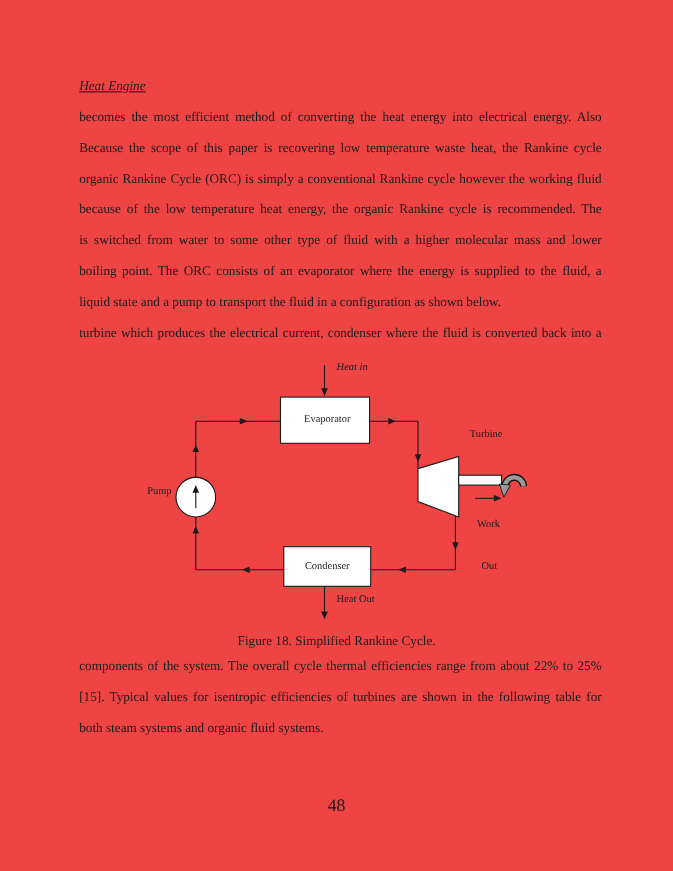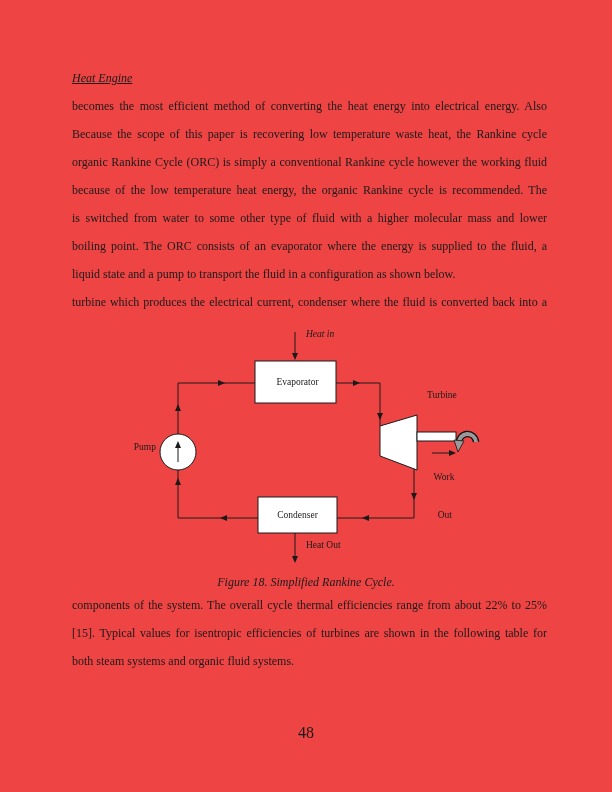--- a/index.html
+++ b/index.html
@@ -12,21 +12,21 @@
     font-style:italic; text-decoration:underline; font-size:12px;
     line-height:28px; font-weight:normal;
   }
   .jline { font-size:12px; line-height:28px; text-align:justify; text-align-last:justify; }
   .jline.end { text-align-last:left; }
   .diagram-svg { position:absolute; left:0; top:0; width:612px; height:792px; }
   .dlabel { position:absolute; font-size:9.5px; line-height:11px; color:#1a1a1a; white-space:nowrap; }
   .dlabel.boxed { display:flex; align-items:center; justify-content:center; white-space:nowrap; }
   .caption {
     position:absolute; left:0; top:575px; width:612px; text-align:center;
-    font-size:12px; line-height:14px; font-style:italic;
+    font-size:12px; line-height:14px; 
   }
   .para2 { position:absolute; left:72px; top:591px; width:475px; }
   .pagenum {
     position:absolute; left:0; top:726px; width:612px; text-align:center;
     font-size:16px; line-height:14px;
   }
 </style>
 </head>
 <body>
 

